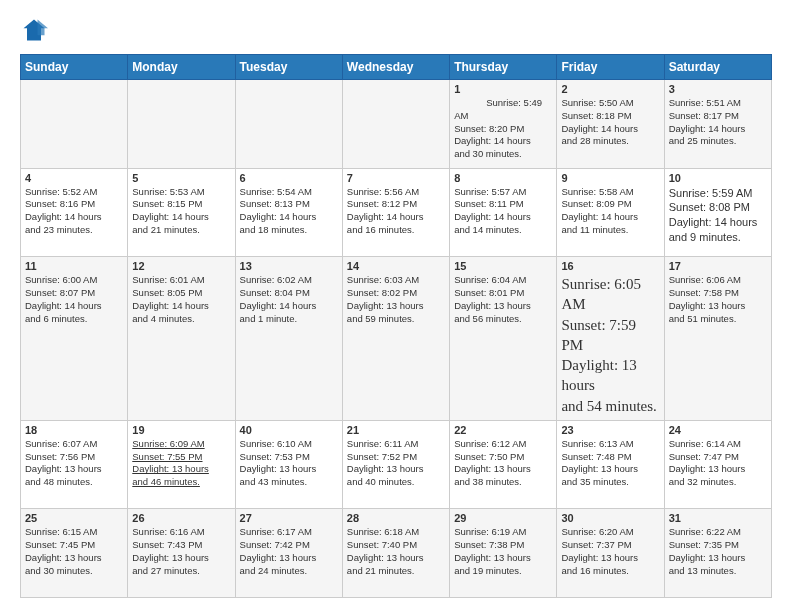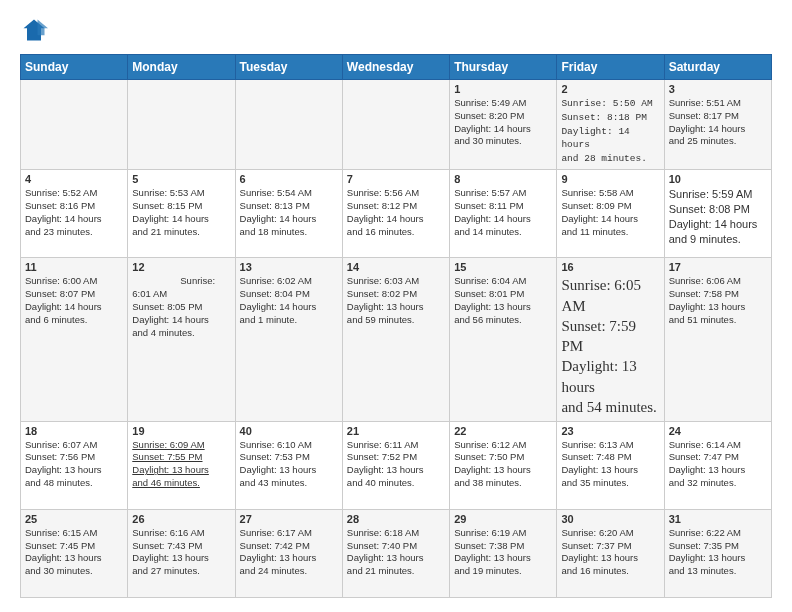--- a/index.html
+++ b/index.html
@@ -125,25 +125,25 @@
           <th>Friday</th>
           <th>Saturday</th>
         </tr>
     </thead>
     <tbody id="cal-body">
     <tr>
           <td class="empty-cell"></td>
           <td class="empty-cell"></td>
           <td class="empty-cell"></td>
           <td class="empty-cell"></td>
-          <td><span class="day-num">1</span><span style="white-space: pre-line; font-size: 9.5px; line-height: 1.35;">Sunrise: 5:49 AM
+          <td><span class="day-num">1</span><span style="white-space: pre-line; font-size: 9.5px; line-height: 1.35; margin-left: 32px;">Sunrise: 5:49 AM
 Sunset: 8:20 PM
 Daylight: 14 hours
 and 30 minutes.</span></td>
-          <td><span class="day-num">2</span><span style="white-space: pre-line; font-size: 9.5px; line-height: 1.35; font-family: Liberation Mono, monospace;">Sunrise: 5:50 AM
+          <td><span class="day-num">2</span><span style="white-space: pre-line; font-size: 9.5px; line-height: 1.35;">Sunrise: 5:50 AM
 Sunset: 8:18 PM
 Daylight: 14 hours
 and 28 minutes.</span></td>
           <td><span class="day-num">3</span><span style="white-space: pre-line; font-size: 9.5px; line-height: 1.35;">Sunrise: 5:51 AM
 Sunset: 8:17 PM
 Daylight: 14 hours
 and 25 minutes.</span></td>
         </tr>
         <tr>
           <td><span class="day-num">4</span><span style="white-space: pre-line; font-size: 9.5px; line-height: 1.35;">Sunrise: 5:52 AM
@@ -173,21 +173,21 @@
           <td><span class="day-num">10</span><span style="white-space: pre-line; font-size: 11px; line-height: 1.35;">Sunrise: 5:59 AM
 Sunset: 8:08 PM
 Daylight: 14 hours
 and 9 minutes.</span></td>
         </tr>
         <tr>
           <td><span class="day-num">11</span><span style="white-space: pre-line; font-size: 9.5px; line-height: 1.35;">Sunrise: 6:00 AM
 Sunset: 8:07 PM
 Daylight: 14 hours
 and 6 minutes.</span></td>
-          <td><span class="day-num">12</span><span style="white-space: pre-line; font-size: 9.5px; line-height: 1.35; margin-left: 48px;">Sunrise: 6:01 AM
+          <td><span class="day-num">12</span><span style="white-space: pre-line; font-size: 9.5px; line-height: 1.35;">Sunrise: 6:01 AM
 Sunset: 8:05 PM
 Daylight: 14 hours
 and 4 minutes.</span></td>
           <td><span class="day-num">13</span><span style="white-space: pre-line; font-size: 9.5px; line-height: 1.35;">Sunrise: 6:02 AM
 Sunset: 8:04 PM
 Daylight: 14 hours
 and 1 minute.</span></td>
           <td><span class="day-num">14</span><span style="white-space: pre-line; font-size: 9.5px; line-height: 1.35; margin-top: 41px;">Sunrise: 6:03 AM
 Sunset: 8:02 PM
 Daylight: 13 hours

